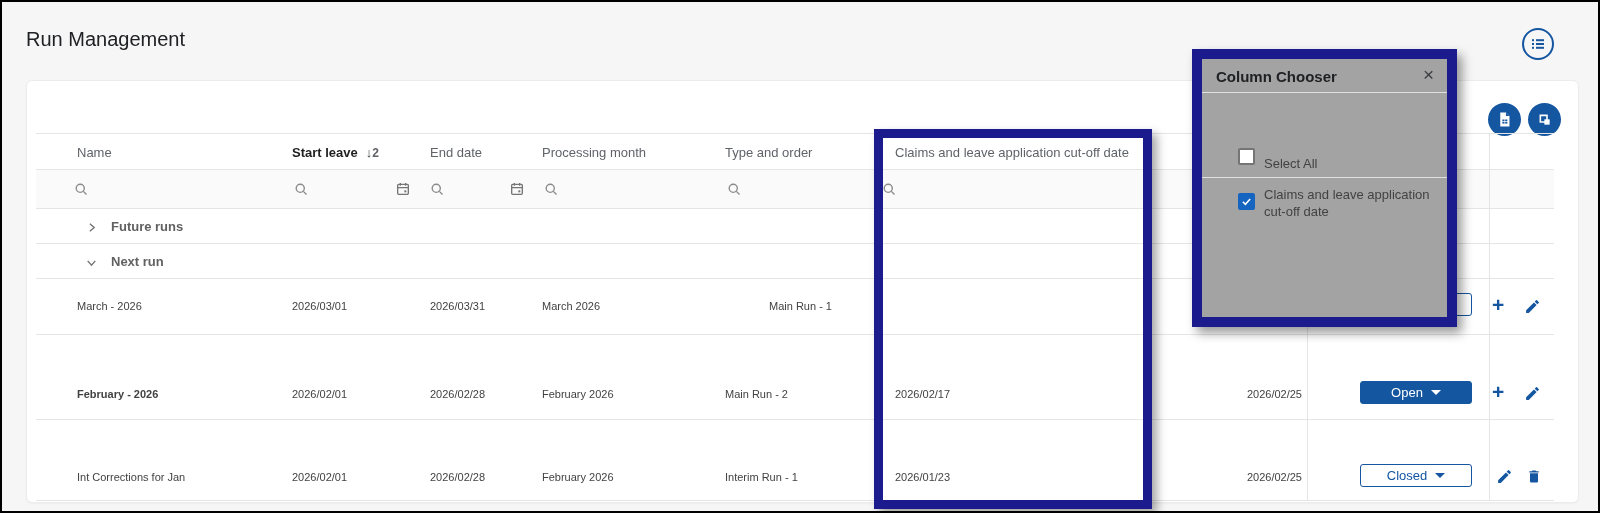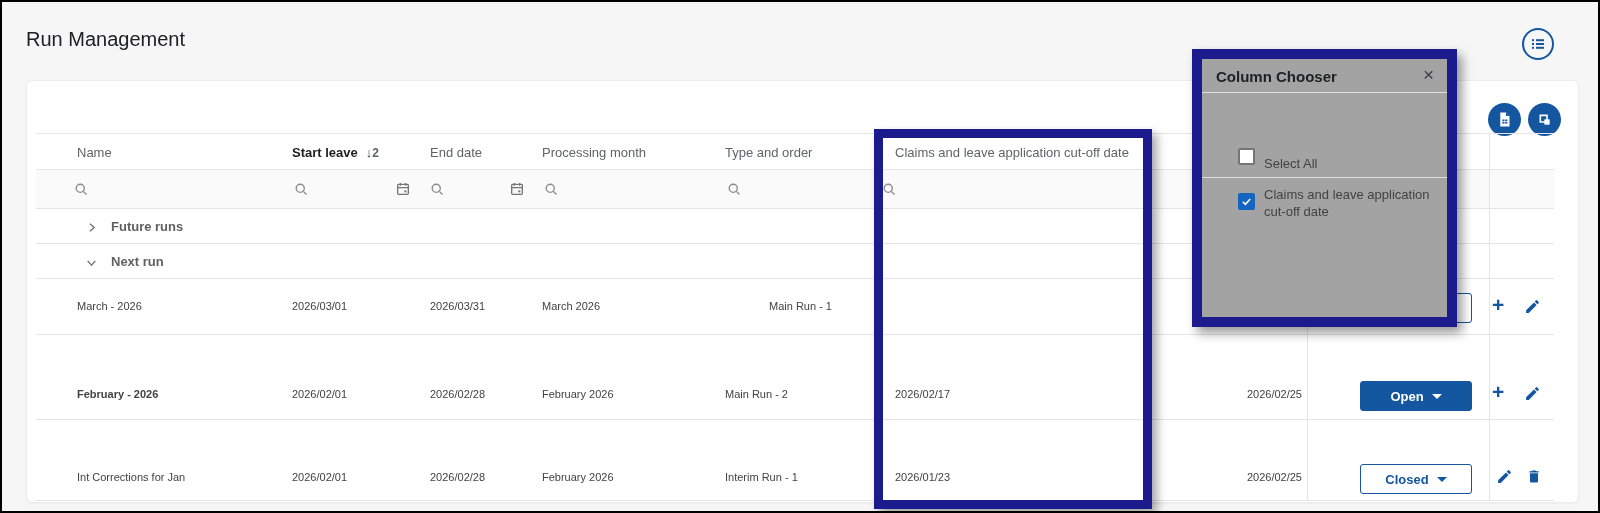--- a/index.html
+++ b/index.html
@@ -21,22 +21,22 @@
   .filter-row{top:168px;height:39px;background:#fafafa;}
   .hcell{position:absolute;top:11px;font-size:13px;color:#5f6368;white-space:nowrap;}
   .hcell.sorted{color:#1f1f1f;font-weight:bold;}
   .sort-arrow{font-weight:bold;color:#3c4043;font-size:13px;margin-left:8px;}
   .sort-num{font-size:12px;color:#5f6368;}
   .grp-label{position:absolute;left:75px;top:10px;font-size:13px;font-weight:bold;color:#616161;white-space:nowrap;}
   .chev{position:absolute;left:49px;top:11px;}
   .cell{position:absolute;font-size:11px;color:#424242;white-space:nowrap;}
   .vsep{width:1px;background:#e5e5e5;top:131px;height:368px;}
   .status-btn{
-    width:112px;height:30px;border-radius:3px;box-sizing:border-box;display:flex;align-items:center;justify-content:center;
-    gap:8px;font-size:13px;font-weight:bold;cursor:pointer;
+    width:112px;height:23px;border-radius:3px;box-sizing:border-box;display:flex;align-items:center;justify-content:center;
+    gap:8px;font-size:13px;font-weight:normal;cursor:pointer;
   }
   .status-filled{background:#1456a0;color:#fff;border:1px solid #1456a0;}
   .status-outline{background:#fff;color:#1456a0;border:1px solid #1456a0;}
   .caret{width:0;height:0;border-left:5px solid transparent;border-right:5px solid transparent;border-top:5px solid currentColor;display:inline-block;}
   .plus{font-size:21px;color:#1456a0;font-weight:bold;line-height:18px;cursor:pointer;}
   .icon-btn{cursor:pointer;display:inline-flex;}
   
   .anno-col{
     left:872px;top:127px;width:278px;height:380px;box-sizing:border-box;
     border:9px solid #1b1b8e;box-shadow:5px 5px 9px rgba(0,0,0,0.35);pointer-events:none;z-index:6;

